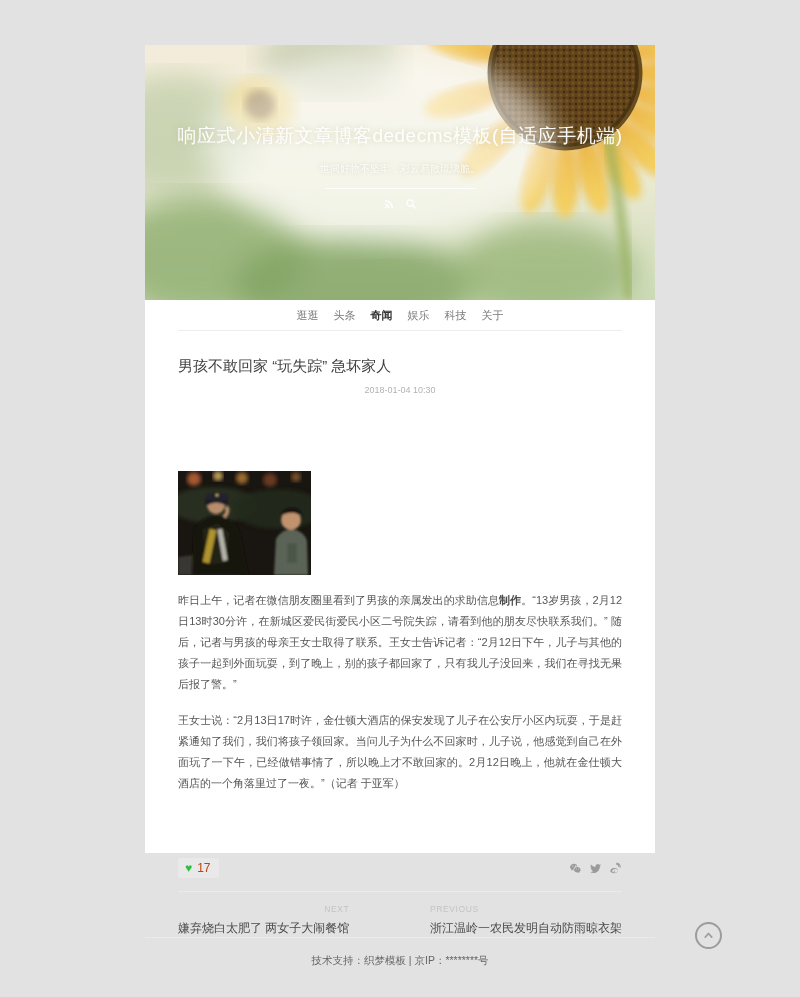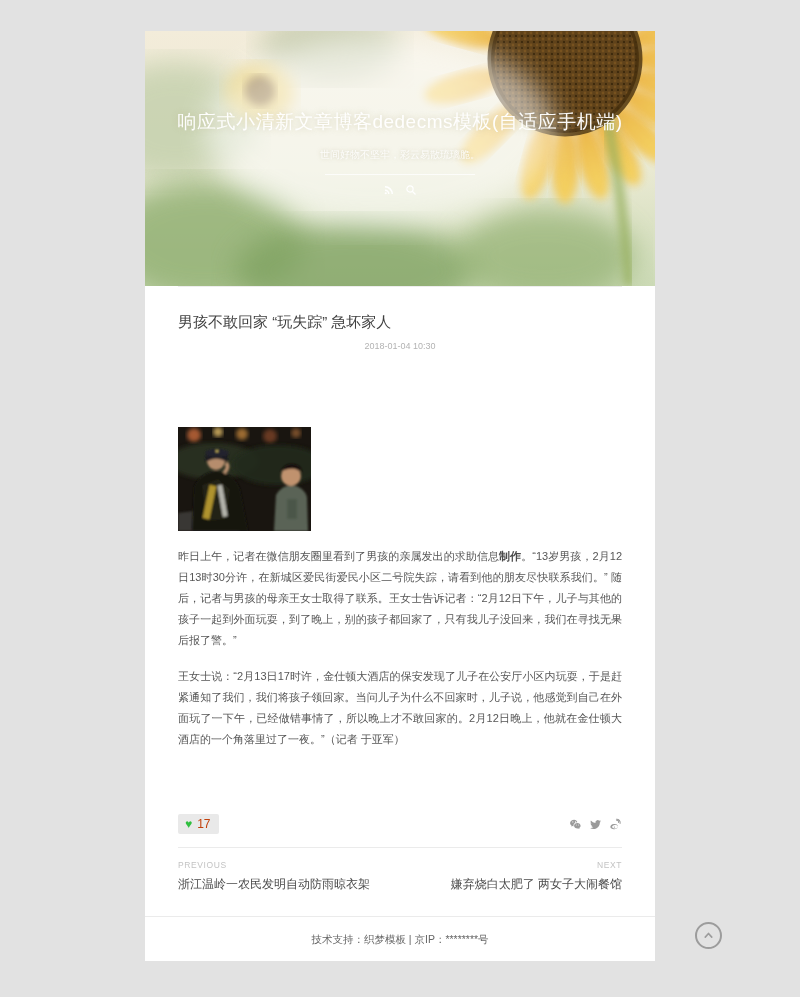--- a/index.html
+++ b/index.html
@@ -5,22 +5,22 @@
   * { box-sizing: border-box; margin: 0; padding: 0; }
   html, body { width: 800px; height: 997px; }
   body {
     background: #e2e2e2;
     font-family: "Liberation Sans", "DejaVu Sans", sans-serif;
     position: relative;
     overflow: hidden;
   }
   .page-column {
     width: 510px;
-    height: 930px;
-    margin: 31px auto 0;
+    height: 808px;
+    margin: 45px auto 0;
     background: #ffffff;
     position: relative;
     display: flex;
     flex-direction: column;
   }
   
   .hero {
     position: relative;
     height: 255px;
     overflow: hidden;
@@ -285,20 +285,28 @@
         <a title="Search">
           <svg viewBox="0 0 24 24" fill="none">
             <circle cx="10" cy="10" r="6.2" stroke-width="2.4" fill="none"></circle>
             <line x1="15" y1="15" x2="21" y2="21" stroke-width="2.6"></line>
           </svg>
         </a>
       </div>
     </div>
   </div>
 
+  <nav class="nav">
+    <a>逛逛</a>
+    <a>头条</a>
+    <a class="active">奇闻</a>
+    <a>娱乐</a>
+    <a>科技</a>
+    <a>关于</a>
+  </nav>
   <hr class="rule-inset">
 
   <main class="article">
     <h1 class="article-title">男孩不敢回家 “玩失踪” 急坏家人</h1>
     <div class="article-date">2018-01-04 10:30</div>
 
     <svg class="article-photo" viewBox="0 0 133 104" preserveAspectRatio="none" role="img">
       <defs>
         <filter id="pb2">
             <feGaussianBlur stdDeviation="2"></feGaussianBlur>
@@ -365,27 +373,27 @@
           <svg viewBox="0 0 24 24">
             <path d="M10.1 20.6c-3.9.4-7.3-1.4-7.6-4-.3-2.6 2.6-5 6.5-5.4 3.9-.4 7.3 1.4 7.6 4 .3 2.6-2.6 5-6.5 5.4zm.6-7.5c-2.9.3-5.1 1.9-4.9 3.6.2 1.7 2.7 2.8 5.6 2.5 2.9-.3 5.1-1.9 4.9-3.6-.2-1.7-2.7-2.8-5.6-2.5zm-.9 4.7a1.1 1.1 0 1 1 .2-2.2 1.1 1.1 0 0 1-.2 2.2zM17.8 9.4a.9.9 0 0 1-.9-1.2 2.3 2.3 0 0 0-2.8-2.9.9.9 0 0 1-.5-1.7 4.1 4.1 0 0 1 5 5.2c-.1.4-.5.6-.8.6zM21.4 10.3a.9.9 0 0 1-1.8-.5 5.4 5.4 0 0 0-5.9-6.6.9.9 0 1 1-.2-1.8 7.2 7.2 0 0 1 7.9 8.9z"></path>
           </svg>
         </a>
       </div>
     </div>
 
     <hr class="rule-after-actions">
 
     <div class="pagination">
+      <a class="pag-col next">
+        <div class="pag-label">NEXT</div>
+        <div class="pag-title">嫌弃烧白太肥了 两女子大闹餐馆</div>
+      </a>
       <a class="pag-col prev">
         <div class="pag-label">PREVIOUS</div>
         <div class="pag-title">浙江温岭一农民发明自动防雨晾衣架</div>
-      </a>
-      <a class="pag-col next">
-        <div class="pag-label">NEXT</div>
-        <div class="pag-title">嫌弃烧白太肥了 两女子大闹餐馆</div>
       </a>
     </div>
   </main>
 
   <footer class="site-footer">
     <div class="footer-line2">技术支持：织梦模板 | 京IP：********号</div>
   </footer>
 </div>
 
 <button class="scroll-top" title="回到顶部">

